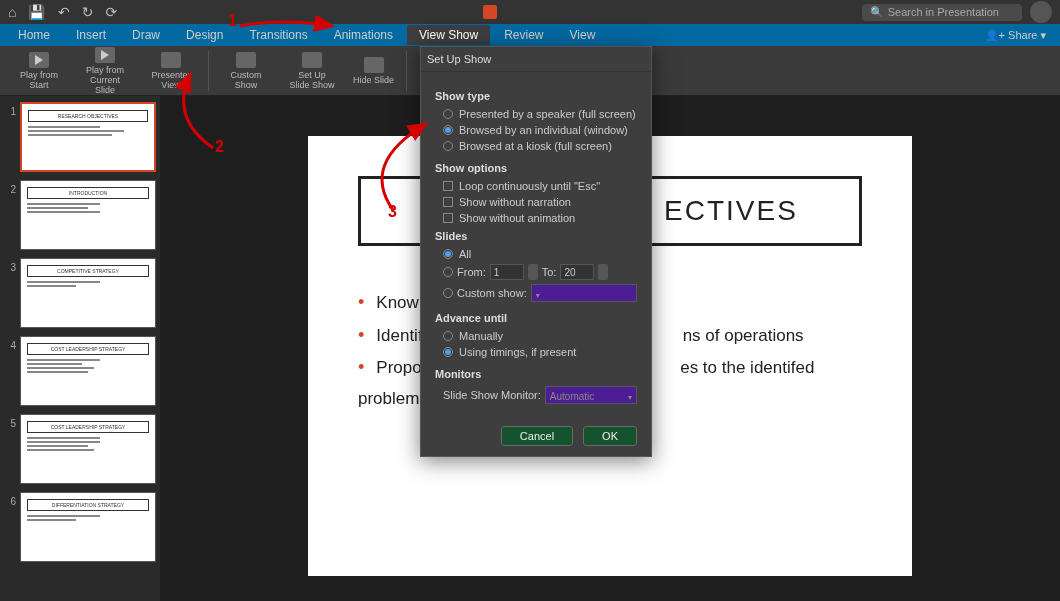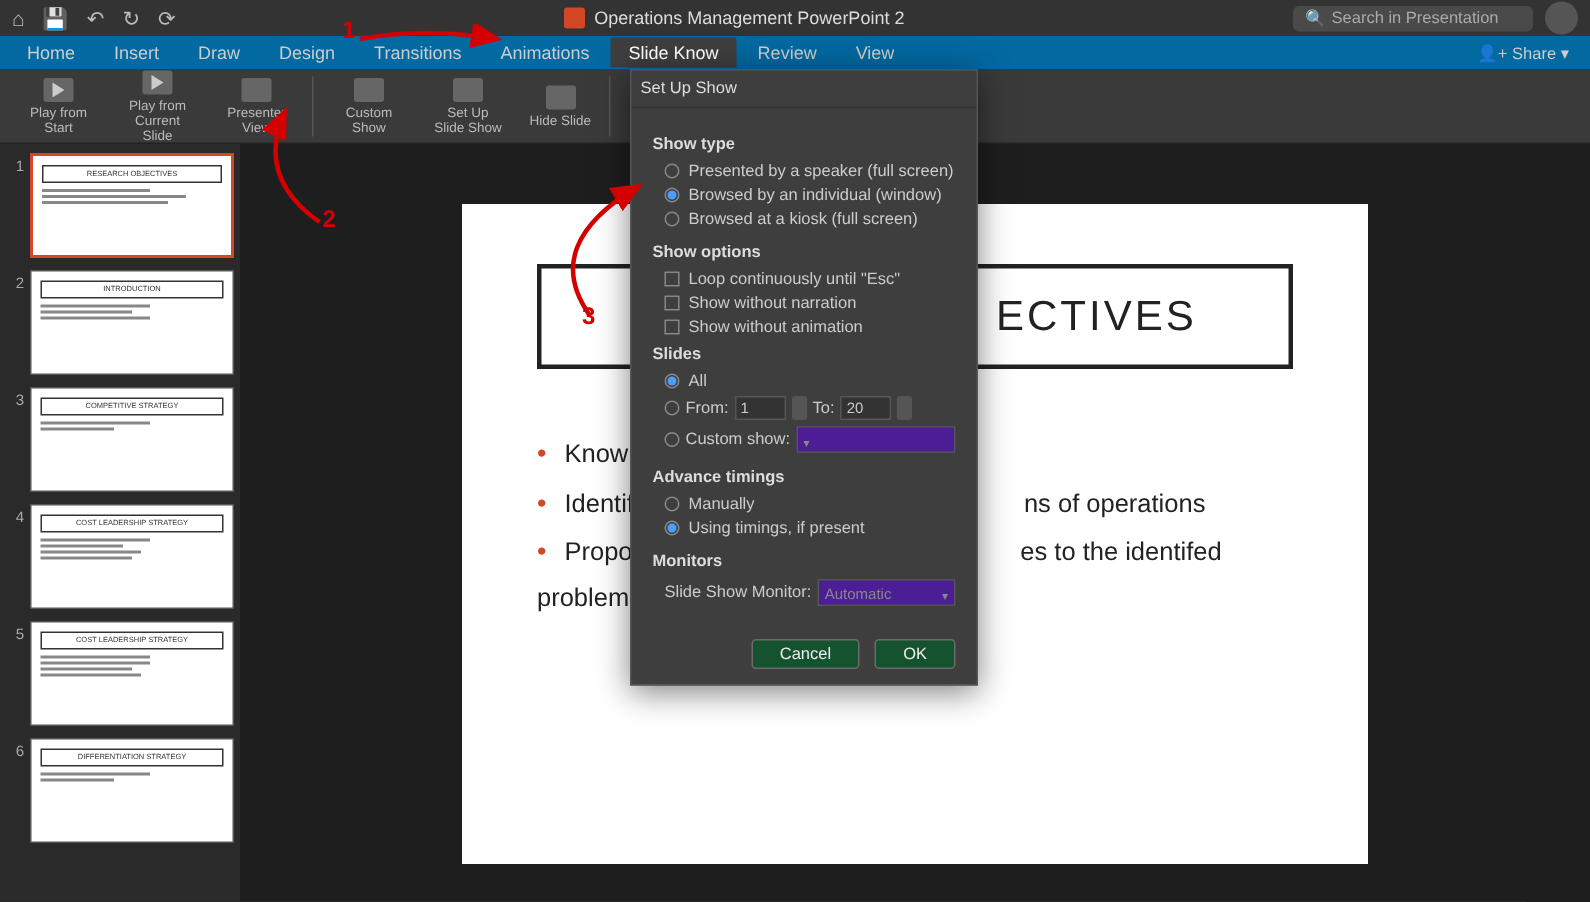--- a/index.html
+++ b/index.html
@@ -75,37 +75,36 @@
 <div class="titlebar">
   <div class="titlebar-icons">
     <span>⌂</span>
     <span>💾</span>
     <span>↶</span>
     <span>↻</span>
     <span>⟳</span>
   </div>
   <div class="titlebar-center">
     <span class="app-icon"></span>
-    <span>Operations Management PowerPoint  2</span>
   </div>
   <div class="titlebar-search">
     <span>🔍</span>
     <span>Search in Presentation</span>
   </div>
   <div class="avatar"></div>
 </div>
 
 <div class="tabs">
   <div class="tab">Home</div>
   <div class="tab">Insert</div>
   <div class="tab">Draw</div>
   <div class="tab">Design</div>
   <div class="tab">Transitions</div>
   <div class="tab">Animations</div>
-  <div class="tab active">Slide Know</div>
+  <div class="tab active">View Show</div>
   <div class="tab">Review</div>
   <div class="tab">View</div>
   <div class="tabs-spacer"></div>
   <div class="share-btn">👤+ <span>Share</span> ▾</div>
 </div>
 
 <div class="ribbon">
   <div class="ribbon-group">
       <div class="ico play"></div>
       <div class="lbl">Play from
@@ -268,21 +267,21 @@
       <span>To:</span>
       <input class="num-input" value="20" style="">
       <span class="spinner"></span>
     </div>
     <div class="row-inline">
       <span class="radio"></span>
       <span>Custom show:</span>
       <div class="select-box"></div>
     </div>
 
-    <div class="section-label">Advance timings</div>
+    <div class="section-label">Advance until</div>
     <div class="opt">
         <span class="radio"></span>
         <span>Manually</span>
       </div>
     <div class="opt">
         <span class="radio checked"></span>
         <span>Using timings, if present</span>
       </div>
 
     <div class="section-label">Monitors</div>

